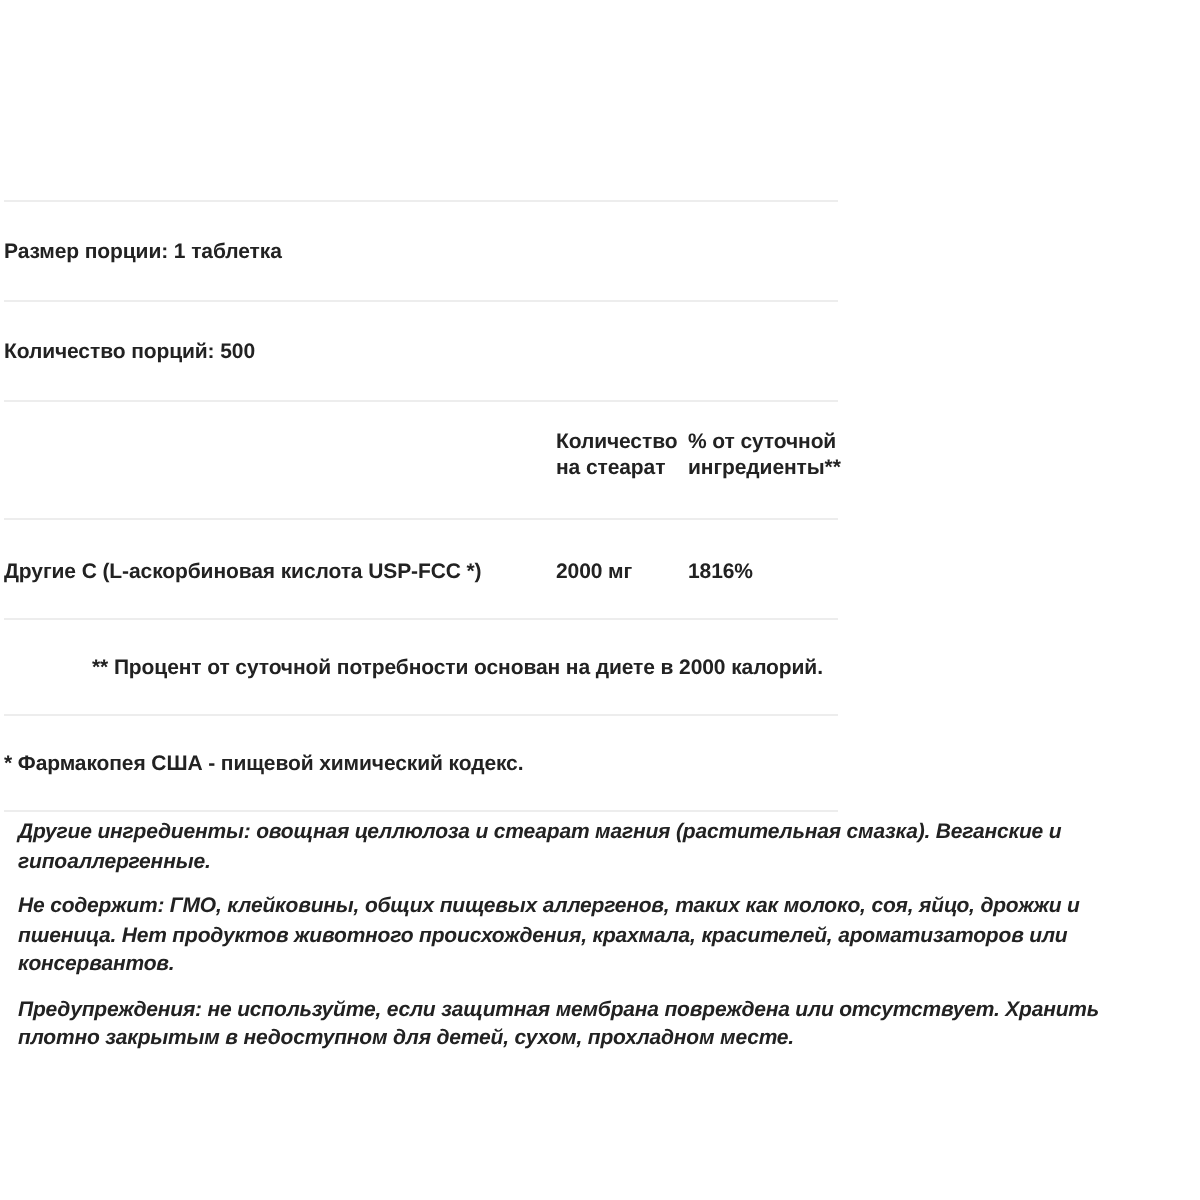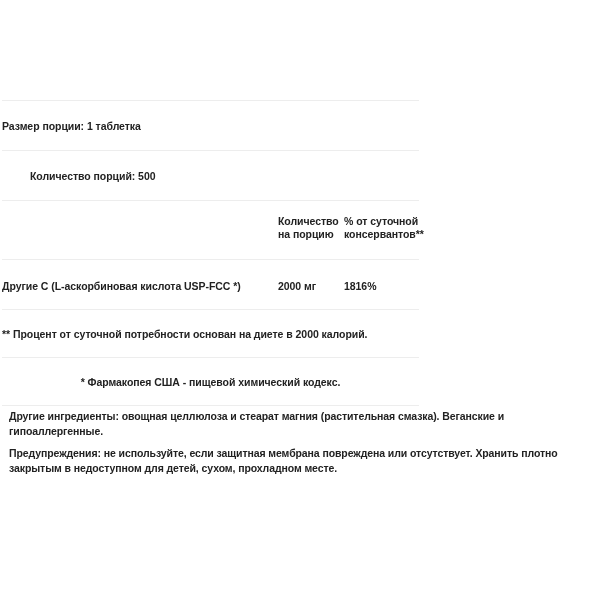--- a/index.html
+++ b/index.html
@@ -68,25 +68,25 @@
     flex: 0 0 75px;
     font-size: 10.5px;
     font-weight: bold;
     letter-spacing: -0.05px;
     line-height: 13px;
     color: #222222;
   }
 
   
   .row-serving-size { height: 49px; padding-top: 19px; }
-  .row-servings-per { height: 49px; padding-top: 19px; margin-left: 28px; }
+  .row-servings-per { height: 49px; padding-top: 19px; }
   .row-head        { height: 58px; padding-top: 14px; }
   .row-vitc        { height: 49px; padding-top: 20px; }
-  .row-note-dv     { height: 47px; padding-top: 18px; }
-  .row-note-usp    { height: 47px; padding-top: 18px; justify-content: center; }
+  .row-note-dv     { height: 47px; padding-top: 18px; margin-left: 44px; }
+  .row-note-usp    { height: 47px; padding-top: 18px; }
 
   .note-text {
     font-size: 10.5px;
     font-weight: bold;
     letter-spacing: -0.05px;
     line-height: 13px;
     color: #222222;
   }
 
   
@@ -97,20 +97,21 @@
     width: 570px;
   }
 
   .para {
     font-size: 10.5px;
     font-weight: bold;
     letter-spacing: -0.09px;
     line-height: 14.5px;
     color: #222222;
     margin: 0 0 8px 0;
+    font-style: italic;
   }
   .para:last-child { margin-bottom: 6px; }
 </style>
 </head>
 <body>
 
 <div class="panel">
 
   <div class="facts">
 
@@ -123,22 +124,22 @@
     <div class="rule"></div>
 
     <div class="frow row-servings-per">
       <div class="cell-label">Количество порций: 500</div>
     </div>
 
     <div class="rule"></div>
 
     <div class="frow row-head">
       <div class="cell-label"></div>
-      <div class="cell-amount">Количество на порцию</div>
-      <div class="cell-dv">% от суточной консервантов**</div>
+      <div class="cell-amount">Количество на стеарат</div>
+      <div class="cell-dv">% от суточной ингредиенты**</div>
     </div>
 
     <div class="rule"></div>
 
     <div class="frow row-vitc">
       <div class="cell-label">Другие С (L-аскорбиновая кислота USP-FCC *)</div>
       <div class="cell-amount">2000 мг</div>
       <div class="cell-dv">1816%</div>
     </div>
 
@@ -153,16 +154,17 @@
     <div class="frow row-note-usp">
       <div class="note-text">* Фармакопея США - пищевой химический кодекс.</div>
     </div>
 
     <div class="rule"></div>
 
   </div>
 
   <div class="paras">
     <p class="para">Другие ингредиенты: овощная целлюлоза и стеарат магния (растительная смазка). Веганские и гипоаллергенные.</p>
+    <p class="para">Не содержит: ГМО, клейковины, общих пищевых аллергенов, таких как молоко, соя, яйцо, дрожжи и пшеница. Нет продуктов животного происхождения, крахмала, красителей, ароматизаторов или консервантов.</p>
     <p class="para">Предупреждения: не используйте, если защитная мембрана повреждена или отсутствует. Хранить плотно закрытым в недоступном для детей, сухом, прохладном месте.</p>
   </div>
 
 </div>
 
 </body></html>

